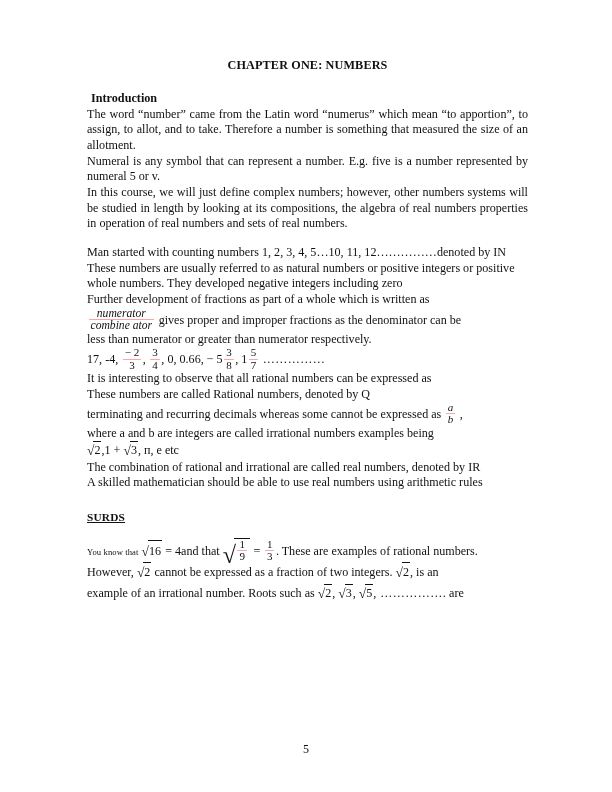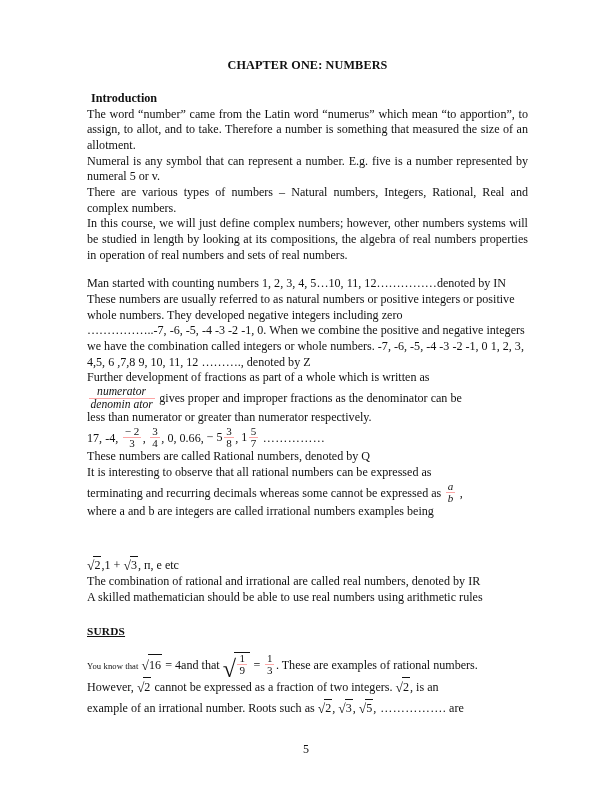--- a/index.html
+++ b/index.html
@@ -144,34 +144,32 @@
 
 <div class="page">
   <div class="content">
 
     <div class="doc-title">CHAPTER ONE: NUMBERS</div>
 
     <div class="section-head">Introduction</div>
 
     <p class="body">The word “number” came from the Latin word “numerus” which mean “to apportion”, to assign, to allot, and to take. Therefore a number is something that measured the size of an allotment.</p>
     <p class="body">Numeral is any symbol that can represent a number. E.g. five is a number represented by numeral 5 or v.</p>
-    <p class="body">There are various types of numbers – Natural numbers, Integers, Rational, Real and complex numbers.</p>
     <p class="body">In this course, we will just define complex numbers; however, other numbers systems will be studied in length by looking at its compositions, the algebra of real numbers properties in operation of real numbers and sets of real numbers.</p>
 
     <div class="gap-md"></div>
 
     <p class="body">Man started with counting numbers 1, 2, 3, 4, 5…10, 11, 12……………denoted by IN</p>
     <p class="body nojust">These numbers are usually referred to as natural numbers or positive integers or positive whole numbers. They developed negative integers including zero</p>
-    <p class="body nojust">……………..-7, -6, -5, -4 -3 -2 -1, 0. When we combine the positive and negative integers we have the combination called integers or whole numbers. -7, -6, -5, -4 -3 -2 -1, 0 1, 2, 3, 4,5, 6 ,7,8 9, 10, 11, 12 ………., denoted by Z</p>
     <p class="body nojust">Further development of fractions as part of a whole which is written as</p>
 
     <p class="eqline">
       <span class="frac italic big">
         <span class="num">numerator</span>
-        <span class="den">denomin ator</span>
+        <span class="den">combine ator</span>
       </span>
       <span>gives proper and improper fractions as the denominator can be</span>
     </p>
 
     <p class="body nojust">less than numerator or greater than numerator respectively.</p>
 
     <p class="eqline">
       <span>17, -4,</span>
       <span class="frac">
         <span class="num">− 2</span>
@@ -181,35 +179,35 @@
         <span class="num">3</span>
         <span class="den">4</span>
       </span><span>,</span>
       <span>0</span><span>,</span>
       <span>0.66,</span>
       <span class="mixed"><span>− 5</span><span class="frac"><span class="num">3</span><span class="den">8</span></span></span><span>,</span>
       <span class="mixed"><span>1</span><span class="frac"><span class="num">5</span><span class="den">7</span></span></span>
       <span class="dots">……………</span>
     </p>
 
+    <p class="body nojust">It is interesting to observe that all rational numbers can be expressed as</p>
     <p class="body nojust">These numbers are called Rational numbers, denoted by Q</p>
-    <p class="body nojust">It is interesting to observe that all rational numbers can be expressed as</p>
 
     <p class="eqline">
       <span>terminating and recurring decimals whereas some cannot be expressed as</span>
       <span class="frac italic">
         <span class="num">a</span>
         <span class="den">b</span>
       </span>
       <span>,</span>
     </p>
 
     <p class="body nojust">where a and b are integers are called irrational numbers examples being</p>
 
-    <p class="eqline line-tight" style="line-height:1.35;margin-top:36px;">
+    <p class="eqline line-tight" style="line-height:1.35;">
       <span class="rad"><span class="sign">√</span><span class="bar">2</span></span><span>,1 +</span>
       <span class="rad"><span class="sign">√</span><span class="bar">3</span></span><span>,   п, e etc</span>
     </p>
 
     <p class="body nojust">The combination of rational and irrational are called real numbers, denoted by IR</p>
     <p class="body nojust">A skilled mathematician should be able to use real numbers using arithmetic rules</p>
 
     <div class="gap-lg"></div>
 
     <div>

